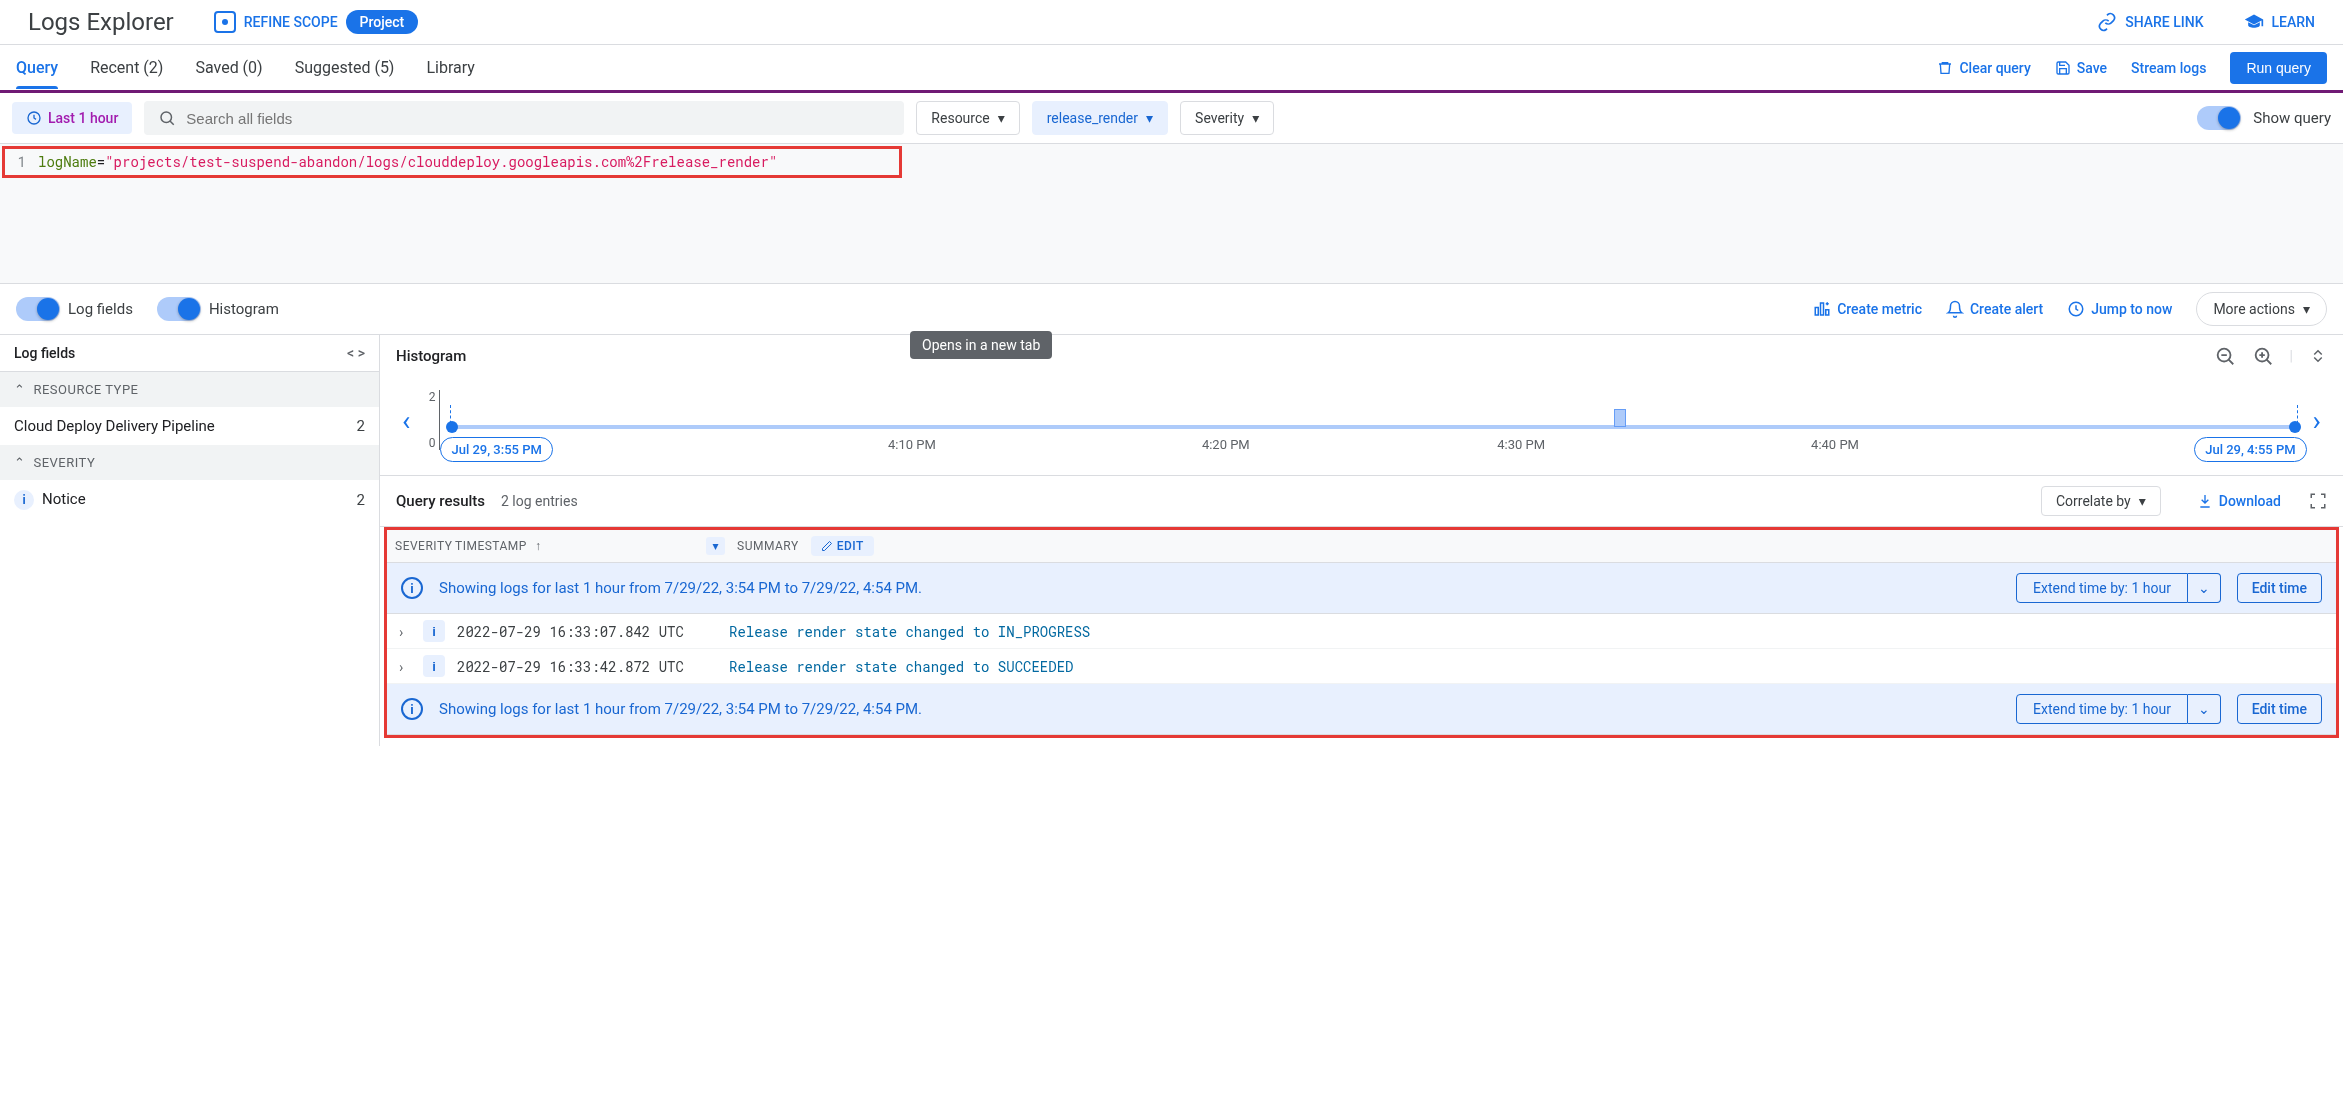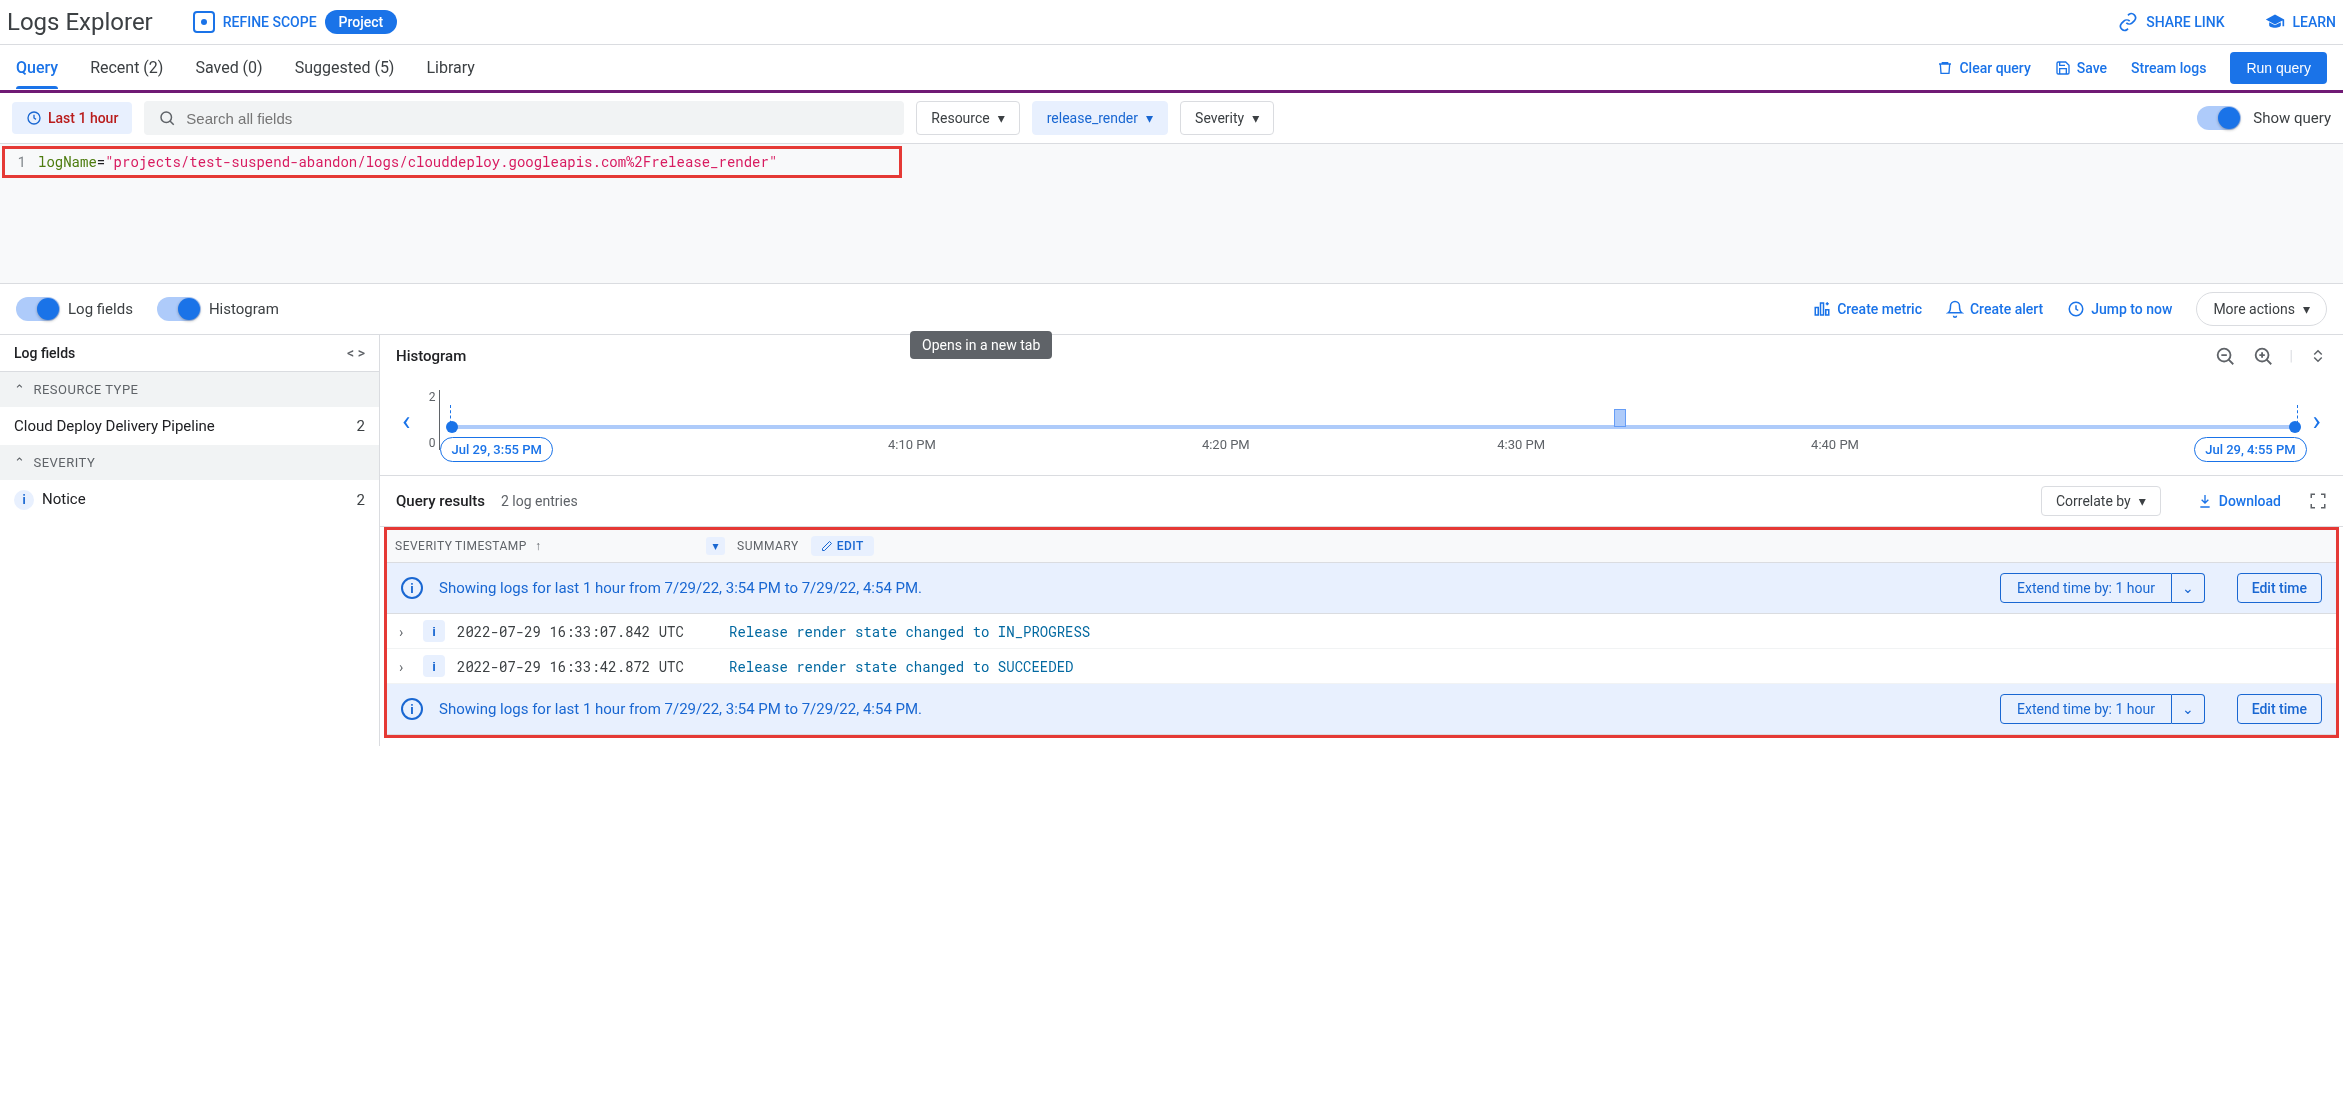--- a/index.html
+++ b/index.html
@@ -1,36 +1,36 @@
 <!DOCTYPE html>
 <html><head>
 <meta charset="utf-8">
 <style>
 * { box-sizing: border-box; margin: 0; padding: 0; }
 body { font-family: 'Google Sans', Roboto, Arial, sans-serif; font-size: 14px; color: #202124; background: #fff; }
 
-.header { display: flex; align-items: center; padding: 8px 7px; border-bottom: 1px solid #dadce0; gap: 16px; }
+.header { display: flex; align-items: center; padding: 8px 28px; border-bottom: 1px solid #dadce0; gap: 16px; }
 .header-title { font-size: 24px; font-weight: 400; color: #3c4043; margin-right: 24px; }
 .refine-scope { display: flex; align-items: center; gap: 8px; color: #1a73e8; font-weight: 500; cursor: pointer; }
 .refine-icon { width: 22px; height: 22px; border: 2px solid #1a73e8; border-radius: 4px; display: flex; align-items: center; justify-content: center; position: relative; }
 .refine-icon::after { content: ''; width: 6px; height: 6px; background: #1a73e8; border-radius: 50%; }
 .project-chip { background: #1a73e8; color: #fff; padding: 4px 14px; border-radius: 16px; font-size: 14px; font-weight: 500; }
 .spacer { flex: 1; }
 .header-link { display: flex; align-items: center; gap: 8px; color: #1a73e8; font-weight: 500; cursor: pointer; margin-left: 24px; }
 
 .tabs-row { display: flex; align-items: center; padding: 0 16px; border-bottom: 3px solid #701a75; gap: 32px; height: 48px; }
 .tab { padding: 12px 0; cursor: pointer; font-size: 16px; color: #3c4043; position: relative; }
 .tab.active { color: #1a73e8; font-weight: 500; }
 .tab.active::after { content: ''; position: absolute; bottom: 0; left: 0; right: 0; height: 3px; background: #1a73e8; border-radius: 3px 3px 0 0; }
 .tabs-actions { margin-left: auto; display: flex; align-items: center; gap: 24px; }
 .action-link { display: flex; align-items: center; gap: 6px; color: #1a73e8; cursor: pointer; font-size: 14px; font-weight: 500; }
 .run-query-btn { background: #1a73e8; color: #fff; padding: 8px 16px; border-radius: 4px; border: none; cursor: pointer; font-weight: 500; font-size: 14px; }
 
 .filter-row { display: flex; align-items: center; padding: 8px 12px; gap: 12px; border-bottom: 1px solid #dadce0; }
-.time-chip { display: flex; align-items: center; gap: 6px; background: #e8f0fe; color: #b91c1c; padding: 8px 14px; border-radius: 4px; cursor: pointer; font-weight: 500; font-size: 14px; }
+.time-chip { display: flex; align-items: center; gap: 6px; background: #e8f0fe; color: #a21caf; padding: 8px 14px; border-radius: 4px; cursor: pointer; font-weight: 500; font-size: 14px; }
 .search-box { flex: 1; display: flex; align-items: center; gap: 10px; background: #f1f3f4; padding: 8px 14px; border-radius: 4px; max-width: 760px; }
 .search-box input { border: none; background: transparent; outline: none; font-size: 15px; width: 100%; color: #5f6368; }
 .filter-chip { display: flex; align-items: center; gap: 8px; padding: 8px 14px; border: 1px solid #dadce0; border-radius: 4px; cursor: pointer; font-size: 14px; color: #3c4043; }
 .filter-chip.active { background: #e8f0fe; color: #1967d2; border-color: #e8f0fe; }
 .toggle { width: 44px; height: 24px; background: #aecbfa; border-radius: 12px; position: relative; cursor: pointer; }
 .toggle::after { content: ''; width: 22px; height: 22px; background: #1a73e8; border-radius: 50%; position: absolute; top: 1px; right: 1px; box-shadow: 0 1px 3px rgba(0,0,0,0.3); }
 .show-query-label { font-size: 15px; color: #3c4043; }
 
 .query-editor { background: #f8f9fa; border-bottom: 1px solid #dadce0; min-height: 140px; padding: 8px 0; position: relative; }
 .query-line { display: flex; align-items: flex-start; gap: 12px; padding: 0 12px; }
@@ -88,21 +88,21 @@
 .sort-dropdown { margin-left: auto; background: #e8f0fe; padding: 2px 6px; border-radius: 3px; color: #1967d2; font-size: 12px; }
 .col-summary { flex: 1; display: flex; align-items: center; gap: 12px; padding-left: 12px; }
 .edit-chip { display: flex; align-items: center; gap: 4px; background: #e8f0fe; color: #1967d2; padding: 3px 10px; border-radius: 4px; font-size: 12px; font-weight: 500; }
 
 .info-banner { display: flex; align-items: center; gap: 16px; padding: 10px 14px; background: #e8f0fe; color: #1967d2; border-bottom: 1px solid #dadce0; }
 .info-icon-circle { width: 22px; height: 22px; border: 2px solid #1967d2; border-radius: 50%; display: flex; align-items: center; justify-content: center; font-size: 13px; font-weight: bold; }
 .banner-text { font-size: 15px; flex: 1; }
 .extend-btn { display: flex; align-items: center; }
 .extend-main { border: 1px solid #1967d2; border-radius: 4px 0 0 4px; padding: 6px 16px; color: #1967d2; font-size: 14px; cursor: pointer; margin-left: 20px; }
 .extend-drop { border: 1px solid #1967d2; border-left: none; border-radius: 0 4px 4px 0; padding: 6px 10px; color: #1967d2; cursor: pointer; }
-.edit-time-btn { border: 1px solid #1967d2; border-radius: 4px; padding: 6px 14px; color: #1967d2; font-size: 14px; cursor: pointer; margin-left: 16px; font-weight: 500; }
+.edit-time-btn { border: 1px solid #1967d2; border-radius: 4px; padding: 6px 14px; color: #1967d2; font-size: 14px; cursor: pointer; font-weight: 500; }
 
 .log-row { display: flex; align-items: center; gap: 12px; padding: 6px 10px; font-family: 'Roboto Mono', monospace; font-size: 14px; border-bottom: 1px solid #f1f3f4; }
 .expand-arrow { color: #5f6368; width: 14px; cursor: pointer; }
 .sev-badge { width: 22px; height: 22px; border-radius: 4px; background: #e8f0fe; color: #1967d2; display: flex; align-items: center; justify-content: center; font-size: 13px; font-weight: bold; font-family: Arial; }
 .log-ts { width: 260px; color: #3c4043; }
 .log-summary { color: #0369a1; flex: 1; }
 
 svg { display: block; }
 .icon-svg { flex-shrink: 0; }
 </style>

